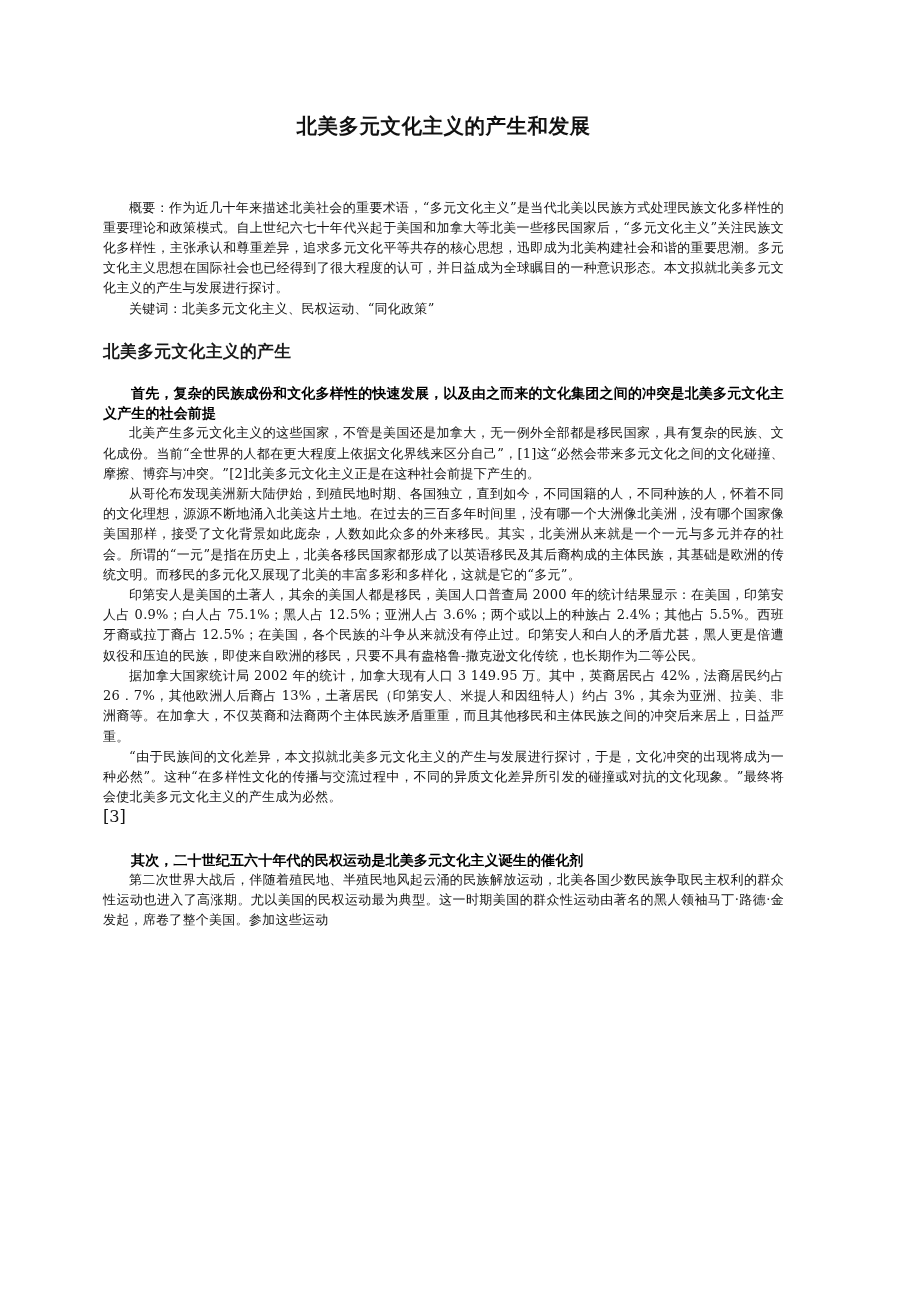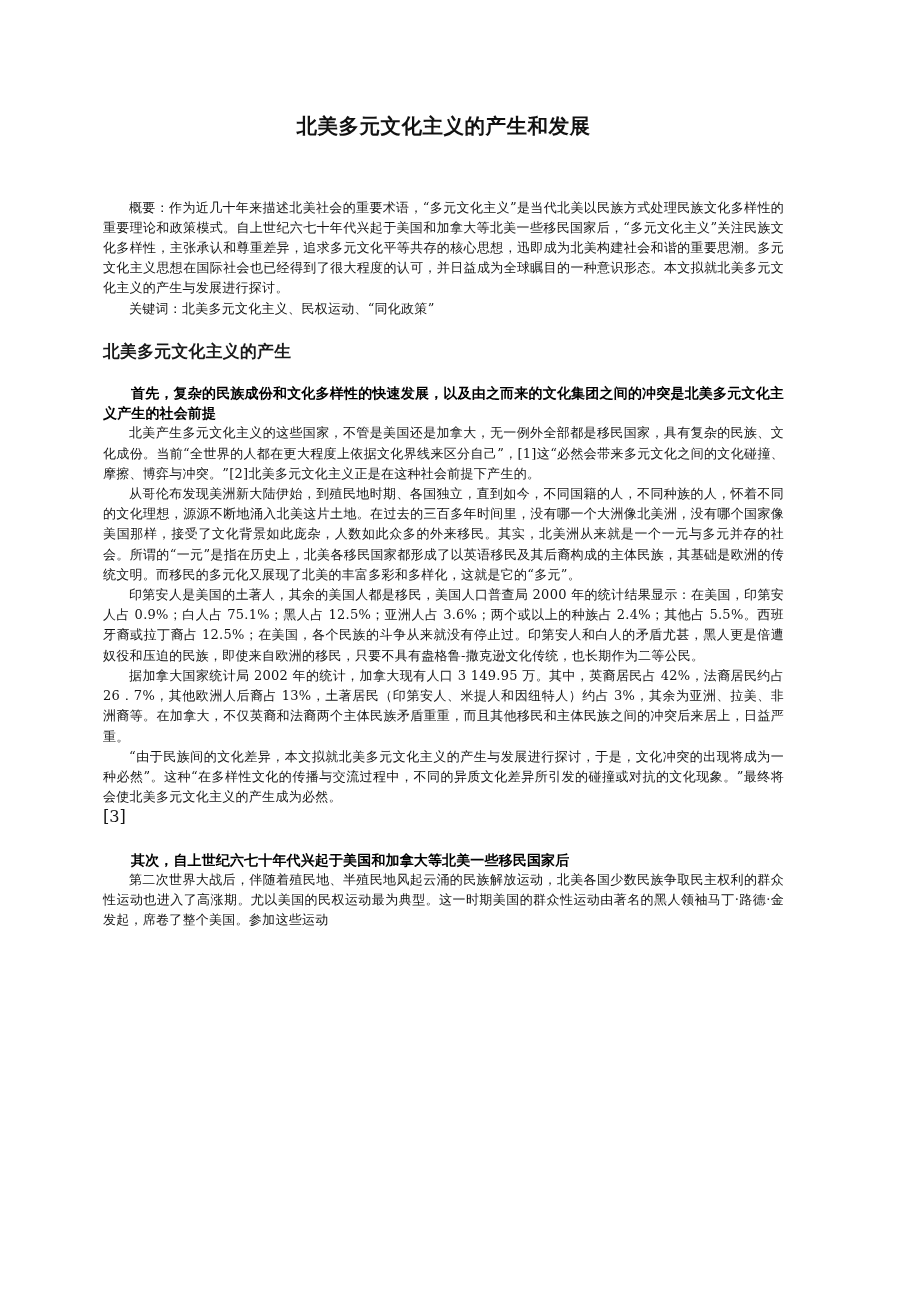--- a/index.html
+++ b/index.html
@@ -117,18 +117,18 @@
     <p class="body">从哥伦布发现美洲新大陆伊始，到殖民地时期、各国独立，直到如今，不同国籍的人，不同种族的人，怀着不同的文化理想，源源不断地涌入北美这片土地。在过去的三百多年时间里，没有哪一个大洲像北美洲，没有哪个国家像美国那样，接受了文化背景如此庞杂，人数如此众多的外来移民。其实，北美洲从来就是一个一元与多元并存的社会。所谓的“一元”是指在历史上，北美各移民国家都形成了以英语移民及其后裔构成的主体民族，其基础是欧洲的传统文明。而移民的多元化又展现了北美的丰富多彩和多样化，这就是它的“多元”。</p>
 
     <p class="body">印第安人是美国的土著人，其余的美国人都是移民，美国人口普查局 2000 年的统计结果显示：在美国，印第安人占 0.9%；白人占 75.1%；黑人占 12.5%；亚洲人占 3.6%；两个或以上的种族占 2.4%；其他占 5.5%。西班牙裔或拉丁裔占 12.5%；在美国，各个民族的斗争从来就没有停止过。印第安人和白人的矛盾尤甚，黑人更是倍遭奴役和压迫的民族，即使来自欧洲的移民，只要不具有盎格鲁-撒克逊文化传统，也长期作为二等公民。</p>
 
     <p class="body">据加拿大国家统计局 2002 年的统计，加拿大现有人口 3 149.95 万。其中，英裔居民占 42%，法裔居民约占 26．7%，其他欧洲人后裔占 13%，土著居民（印第安人、米提人和因纽特人）约占 3%，其余为亚洲、拉美、非洲裔等。在加拿大，不仅英裔和法裔两个主体民族矛盾重重，而且其他移民和主体民族之间的冲突后来居上，日益严重。</p>
 
     <p class="body">“由于民族间的文化差异，本文拟就北美多元文化主义的产生与发展进行探讨，于是，文化冲突的出现将成为一种必然”。这种“在多样性文化的传播与交流过程中，不同的异质文化差异所引发的碰撞或对抗的文化现象。”最终将会使北美多元文化主义的产生成为必然。</p>
 
     <p class="citation-line">[3]</p>
 
-    <h3 class="sub-heading spaced-top">其次，自上世纪六七十年代兴起于美国和加拿大等北美一些移民国家后</h3>
+    <h3 class="sub-heading spaced-top">其次，二十世纪五六十年代的民权运动是北美多元文化主义诞生的催化剂</h3>
 
     <p class="body">第二次世界大战后，伴随着殖民地、半殖民地风起云涌的民族解放运动，北美各国少数民族争取民主权利的群众性运动也进入了高涨期。尤以美国的民权运动最为典型。这一时期美国的群众性运动由著名的黑人领袖马丁·路德·金发起，席卷了整个美国。参加这些运动</p>
 
   </div>
 </div>
 
 </body></html>

